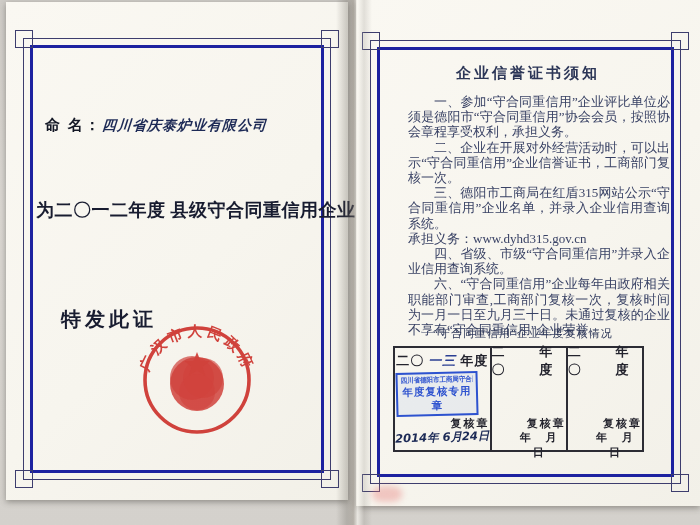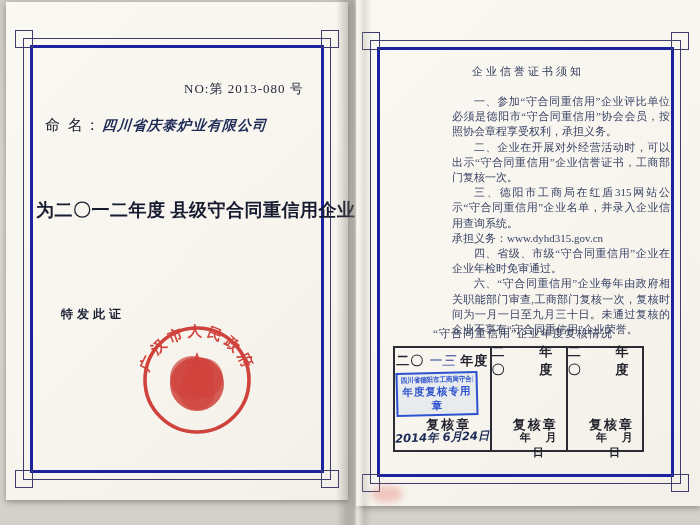--- a/index.html
+++ b/index.html
@@ -25,80 +25,80 @@
   .frame-inner{position:absolute;inset:6px;border:3px solid #1d22a0;}
   .csq{position:absolute;width:16px;height:16px;border:1px solid #3d3d6e;}
   .csq.tl{left:-9px;top:-9px;} .csq.tr{right:-9px;top:-9px;}
   .csq.bl{left:-9px;bottom:-9px;} .csq.br{right:-9px;bottom:-9px;}
   .pl-frame{left:17px;top:36px;right:17px;bottom:20px;}
   .pr-frame{left:14px;top:40px;right:19px;bottom:22px;}
 
   
   .cert-no{position:absolute;left:178px;top:78px;font-size:13px;color:#1f2336;letter-spacing:1px;}
   .name-line{position:absolute;left:39px;top:114px;font-size:15px;color:#141826;white-space:nowrap;}
-  .name-label{font-weight:normal;letter-spacing:2px;}
+  .name-label{font-weight:bold;letter-spacing:2px;}
   .handwritten{
     font-family:"DejaVu Sans",sans-serif;font-style:italic;font-weight:bold;
     color:#1d2a56;letter-spacing:1px;transform:skewX(-4deg);display:inline-block;font-size:14px;
   }
   .award{
     position:absolute;left:30px;right:26px;top:196px;text-align:center;
     font-size:18px;font-weight:bold;color:#181c30;letter-spacing:.5px;white-space:nowrap;
   }
-  .issue{position:absolute;left:55px;top:304px;font-size:12px;font-weight:bold;color:#181c30;letter-spacing:4px;}
+  .issue{position:absolute;left:55px;top:304px;font-size:20px;font-weight:bold;color:#181c30;letter-spacing:4px;}
   .seal-wrap{position:absolute;left:131px;top:316px;width:120px;height:120px;opacity:.88;}
   .issue-date{
     position:absolute;left:142px;top:396px;font-size:19px;font-weight:bold;
     color:#2a2c38;letter-spacing:2px;z-index:3;white-space:nowrap;
   }
 
   
   .fold{
     position:absolute;left:336px;top:0;width:36px;height:525px;z-index:4;pointer-events:none;
     background:linear-gradient(90deg,rgba(70,66,60,0) 0%,rgba(90,86,78,.28) 30%,
       rgba(130,122,110,.38) 48%,rgba(250,248,242,.55) 60%,rgba(110,106,98,.18) 78%,rgba(110,106,98,0) 100%);
   }
 
   
   .notice-title{
     position:absolute;left:0;right:0;top:64px;text-align:center;
-    font-size:11px;font-weight:normal;color:#2c3657;letter-spacing:3px;
+    font-size:15px;font-weight:bold;color:#2c3657;letter-spacing:3px;
   }
   .notice-body{
     position:absolute;left:52px;right:30px;top:94px;
-    font-size:11px;line-height:15.2px;color:#394265;text-align:justify;margin-left:44px;
+    font-size:13px;line-height:15.2px;color:#394265;text-align:justify;
   }
   .notice-body p{margin:0;text-indent:2em;}
   .notice-body p.website{text-indent:0;}
   .review-heading{
     position:absolute;left:0;right:10px;top:326px;text-align:center;
     font-size:11px;font-weight:normal;color:#2c3657;letter-spacing:1px;
   }
   .review-table{
     position:absolute;left:37px;top:346px;width:247px;height:102px;
     border:2px solid #2c2c34;display:flex;color:#23232d;
   }
   .rt-col{flex:1;position:relative;display:flex;flex-direction:column;}
   .rt-col + .rt-col{border-left:2px solid #2c2c34;}
   .rt-year{
     height:26px;display:flex;align-items:center;justify-content:center;gap:4px;
     font-size:13px;font-weight:bold;letter-spacing:1px;
   }
-  .year-fill{font-family:"DejaVu Sans",sans-serif;font-style:italic;color:#2b3f93;font-weight:normal;}
+  .year-fill{font-family:"DejaVu Sans",sans-serif;font-style:italic;color:#2b3f93;font-weight:bold;}
   .year-gap{display:inline-block;width:14px;}
   .rt-mid{flex:1;position:relative;}
   .stamp{
     position:absolute;left:1px;top:-2px;width:78px;
     border:2px solid #2d52cf;background:rgba(110,145,235,.10);
     color:#2d52cf;text-align:center;transform:rotate(-1.5deg);
     font-family:"DejaVu Sans",sans-serif;padding:1px 0;
   }
   .stamp-l1{font-size:7px;white-space:nowrap;overflow:hidden;transform:scaleX(.92);font-weight:bold;}
   .stamp-l2{font-size:10.5px;font-weight:bold;letter-spacing:1px;}
-  .rt-seal{height:14px;text-align:center;font-size:13px;font-weight:bold;letter-spacing:2px;padding-left:13px;}
+  .rt-seal{height:14px;text-align:right;font-size:11px;font-weight:bold;letter-spacing:2px;padding-left:13px;}
   .rt-date{height:20px;text-align:center;font-size:11px;font-weight:bold;}
   .rt-date.blank{letter-spacing:0;word-spacing:12px;padding-left:19px;}
   .hand-date{
     font-family:"DejaVu Sans",sans-serif;font-style:italic;font-weight:bold;
     color:#1c2a56;font-size:11.5px;transform:rotate(-2deg);display:inline-block;white-space:nowrap;
   }
   .smudge{
     position:absolute;left:372px;top:486px;width:30px;height:16px;z-index:5;
     background:rgba(232,120,118,.38);filter:blur(3px);border-radius:40%;
   }
@@ -110,21 +110,20 @@
 
   <div class="page page-left">
     <div class="frame pl-frame">
       <div class="frame-inner"></div>
       <div class="csq tl"></div>
       <div class="csq tr"></div>
       <div class="csq bl"></div>
       <div class="csq br"></div>
     </div>
 
-    <div class="cert-no">NO:第 2013-080 号</div>
 
     <div class="name-line">
       <span class="name-label">命 名：</span><span class="handwritten">四川省庆泰炉业有限公司</span>
     </div>
 
     <div class="award">为二〇一二年度 县级守合同重信用企业</div>
 
     <div class="issue">特发此证</div>
 
     <div class="seal-wrap">
@@ -159,21 +158,21 @@
       <div class="csq br"></div>
     </div>
 
     <div class="notice-title">企业信誉证书须知</div>
 
     <div class="notice-body">
       <p>一、参加“守合同重信用”企业评比单位必须是德阳市“守合同重信用”协会会员，按照协会章程享受权利，承担义务。</p>
       <p>二、企业在开展对外经营活动时，可以出示“守合同重信用”企业信誉证书，工商部门复核一次。</p>
       <p>三、德阳市工商局在红盾315网站公示“守合同重信用”企业名单，并录入企业信用查询系统。</p>
       <p class="website">承担义务：www.dyhd315.gov.cn</p>
-      <p>四、省级、市级“守合同重信用”企业在企业年检时免审通过。</p>
+      <p>四、省级、市级“守合同重信用”并录入企业信用查询系统。</p>
       <p>六、“守合同重信用”企业每年由政府相关职能部门审查,工商部门复核一次，复核时间为一月一日至九月三十日。未通过复核的企业不享有“守合同重信用”企业荣誉。</p>
     </div>
 
     <div class="review-heading">“守合同重信用”企业年度复核情况</div>
 
     <div class="review-table">
 
       <div class="rt-col">
         <div class="rt-year">
           <span>二〇</span>

